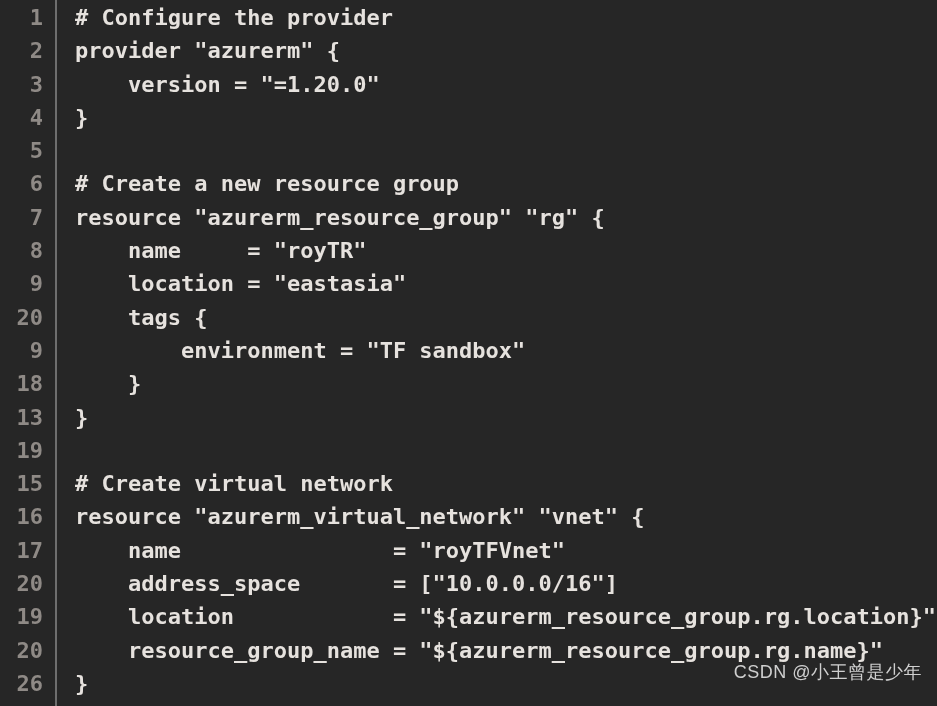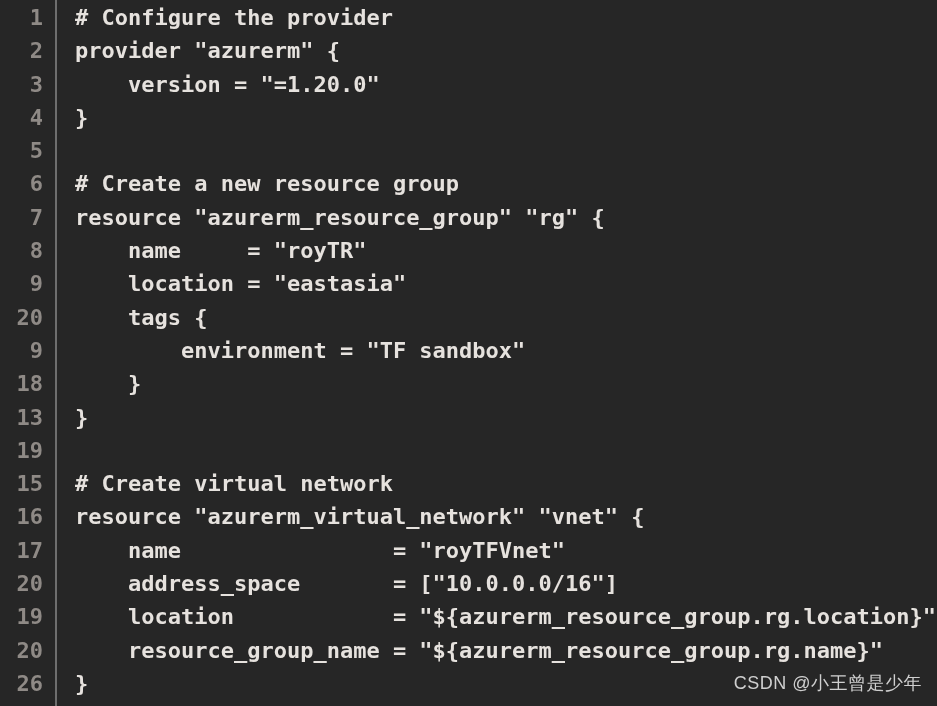--- a/index.html
+++ b/index.html
@@ -41,21 +41,21 @@
     white-space: pre;
     overflow: hidden;
   }
   .ln, .cl {
     height: 33.3px;
     white-space: pre;
   }
   .watermark {
     position: absolute;
     right: 15px;
-    bottom: 12px;
+    bottom: 23px;
     font-family: "Liberation Sans", "DejaVu Sans", sans-serif;
     font-weight: 400;
     font-size: 18px;
     line-height: 22px;
     letter-spacing: 0.5px;
     color: #cfcfcf;
     white-space: nowrap;
   }
 </style>
 </head>

